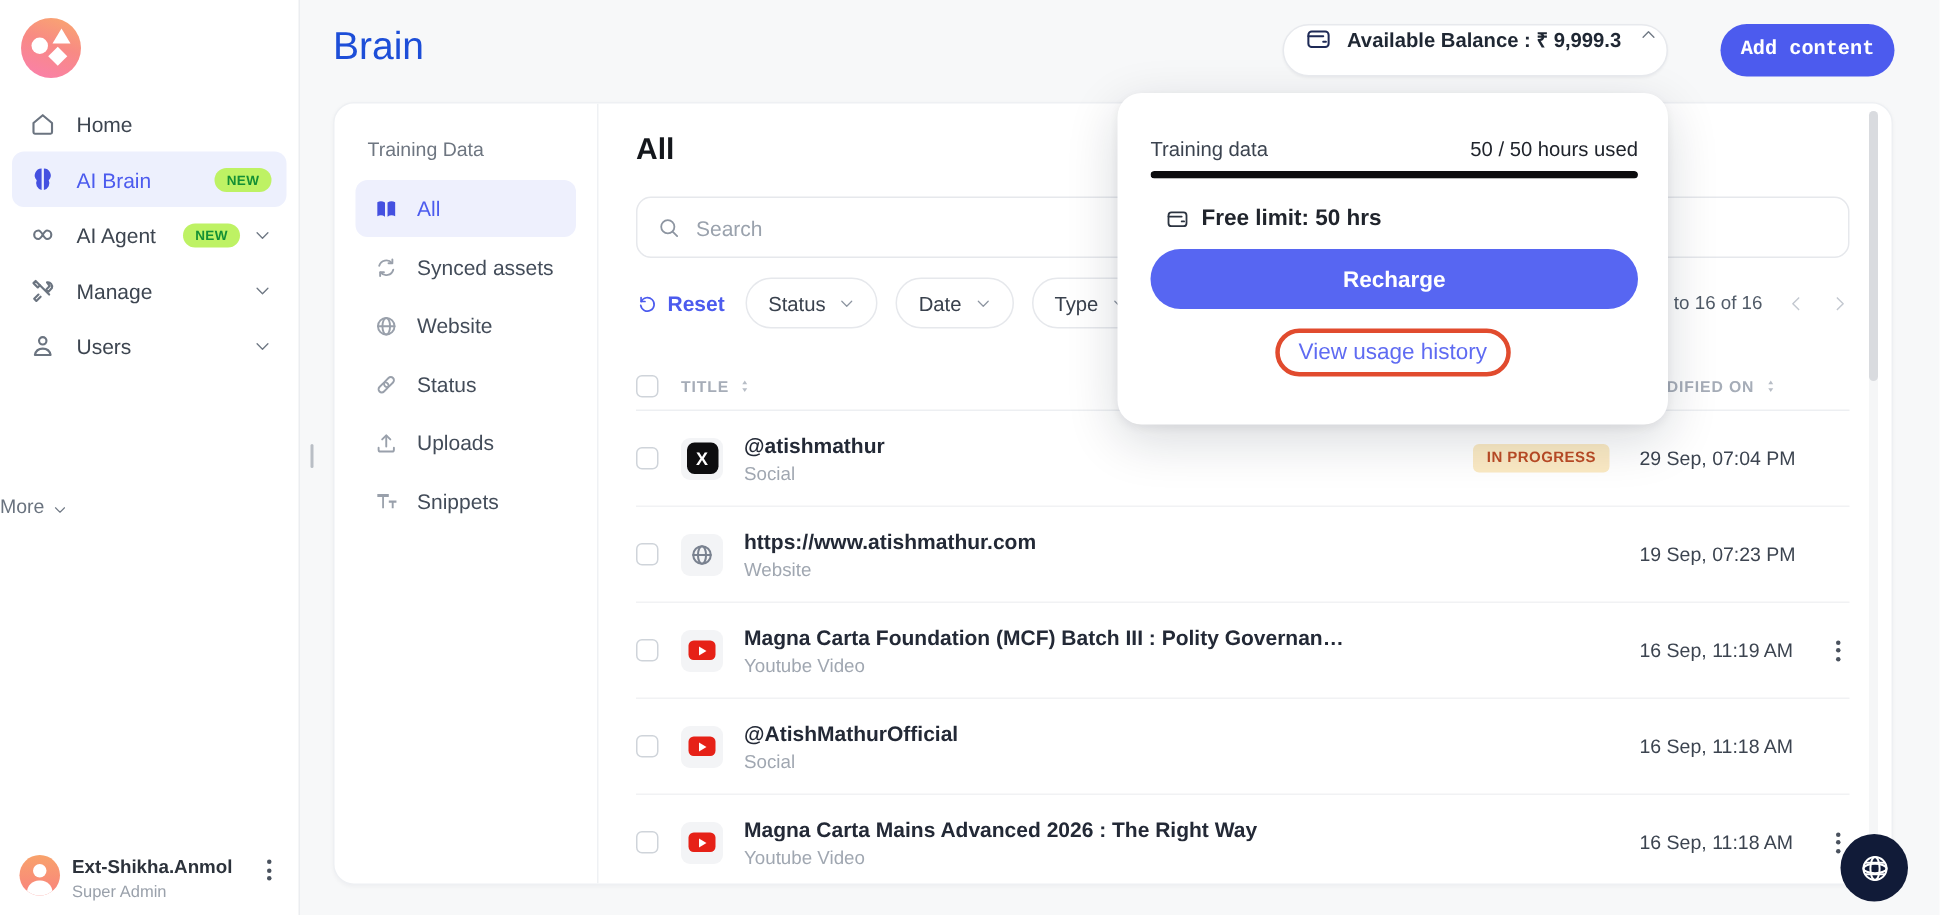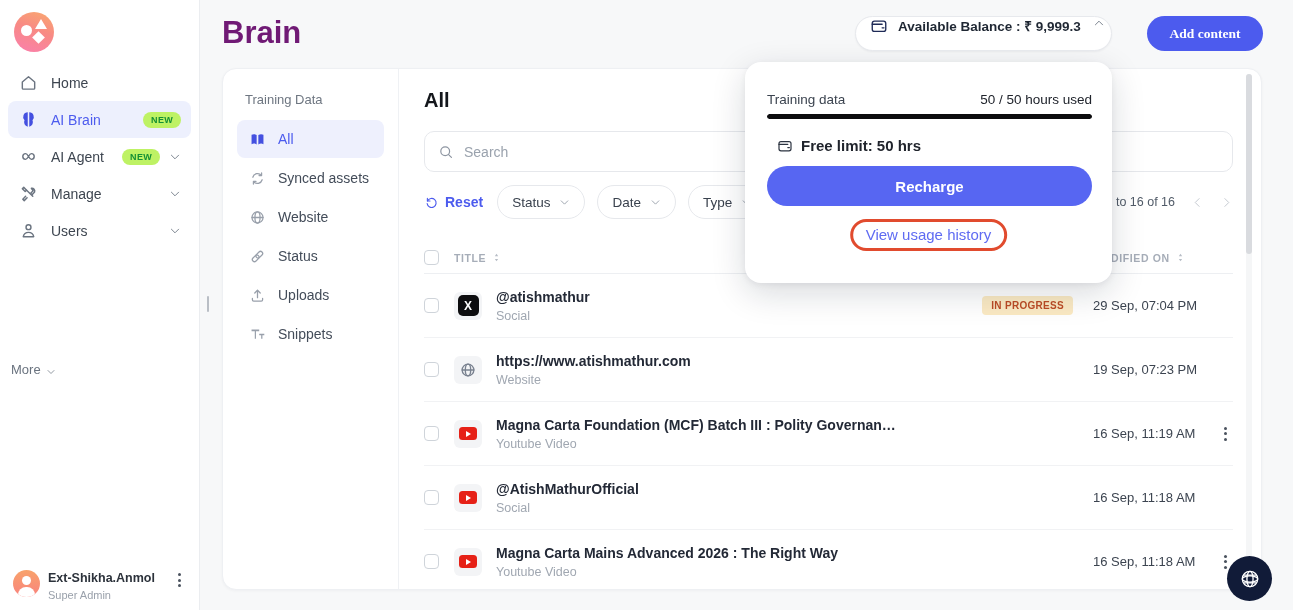--- a/index.html
+++ b/index.html
@@ -24,45 +24,45 @@
   .nav { position:absolute; left:8px; right:8px; top:64px; }
   .nav-item { display:flex; align-items:center; gap:13px; height:37px; padding:0 10px; border-radius:8px;
               font-size:14px; color:#3d4550; cursor:pointer; }
   .nav-item .nicon { width:20px; height:20px; color:#6b7480; flex:0 0 20px; display:flex; align-items:center; justify-content:center; }
   .nav-item.active { background:#edf0fd; color:#4c5bee; }
   .nav-item.active .nicon { color:#4450e0; }
   .nav-right { margin-left:auto; display:flex; align-items:center; gap:9px; }
   .badge-new { background:#bef264; color:#149035; font-size:9px; font-weight:700; letter-spacing:.3px;
                padding:3px 8px; border-radius:999px; }
   .chev { color:#6f7884; }
-  .more-link { position:absolute; left:11px; top:330px; display:flex; align-items:flex-end; gap:5px;
-               font-size:13px; color:#6a737f; cursor:pointer;margin-top:32px; }
+  .more-link { position:absolute; left:0; top:330px; display:flex; align-items:flex-end; gap:5px;
+               font-size:13px; color:#6a737f; cursor:pointer; }
   .sidebar-handle { position:absolute; left:207px; top:296px; width:2px; height:16px; background:#b9bec5; border-radius:2px; z-index:6; }
 
   .user-row { position:absolute; left:0; right:0; top:564px; height:46px; }
   .avatar { position:absolute; left:13px; top:6px; width:27px; height:27px; border-radius:50%;
             background:linear-gradient(180deg,#f8a26b,#f9837e); overflow:hidden; }
   .avatar::before { content:""; position:absolute; left:9px; top:6px; width:9px; height:9px; border-radius:50%; background:#fff; }
   .avatar::after { content:""; position:absolute; left:5px; top:17px; width:17px; height:12px; border-radius:8px 8px 0 0; background:#fff; }
   .user-name { position:absolute; left:48px; top:7px; font-size:12.5px; font-weight:600; color:#2c323b; }
   .user-role { position:absolute; left:48px; top:25px; font-size:11px; color:#9aa1ab; }
   .user-kebab { position:absolute; left:178px; top:9px; cursor:pointer; }
 
   .kebab-dots { display:flex; flex-direction:column; gap:2.5px; align-items:center; }
   .kebab-dots i { width:3px; height:3px; border-radius:50%; background:#4a525e; }
 
   
-  .page-title { position:absolute; left:222px; top:15px; font-size:31px; font-weight:700; color:#701a75; }
+  .page-title { position:absolute; left:222px; top:15px; font-size:26px; font-weight:400; color:#1d4ed8; }
   .balance-pill { position:absolute; left:855px; top:16px; width:257px; height:35px; background:#fff;
                   border:1px solid #e7e9ed; border-radius:18px; box-shadow:0 1px 2px rgba(16,24,40,.05);
                   display:flex; align-items:flex-start; gap:10px; padding:0 14px; cursor:pointer; z-index:11; }
   .balance-pill .btxt { font-size:13.5px; font-weight:600; color:#1f2733; white-space:nowrap; }
   .add-btn { position:absolute; left:1147px; top:16px; width:116px; height:35px; border-radius:18px;
              background:#4c5bee; color:#fff; font-size:13.5px; font-weight:700; border:none;
-             display:flex; align-items:center; justify-content:center; cursor:pointer; font-family:Liberation Serif, serif; }
+             display:flex; align-items:center; justify-content:center; cursor:pointer; font-family:Liberation Mono, monospace; }
 
   
   .card { position:absolute; left:222px; top:68px; width:1040px; height:522px; background:#fff;
           border:1px solid #eef0f3; border-radius:14px; box-shadow:0 1px 3px rgba(16,24,40,.04); overflow:hidden; }
 
   .panel { position:absolute; left:0; top:0; width:176px; height:100%; border-right:1px solid #eff1f4; }
   .panel-title { position:absolute; left:22px; top:23px; font-size:13px; color:#6e7681; }
   .panel-items { position:absolute; left:14px; right:14px; top:51px; }
   .panel-item { display:flex; align-items:center; gap:12px; height:38px; padding:0 11px; border-radius:8px;
                 font-size:14px; color:#434c59; cursor:pointer; margin-bottom:1px; }

